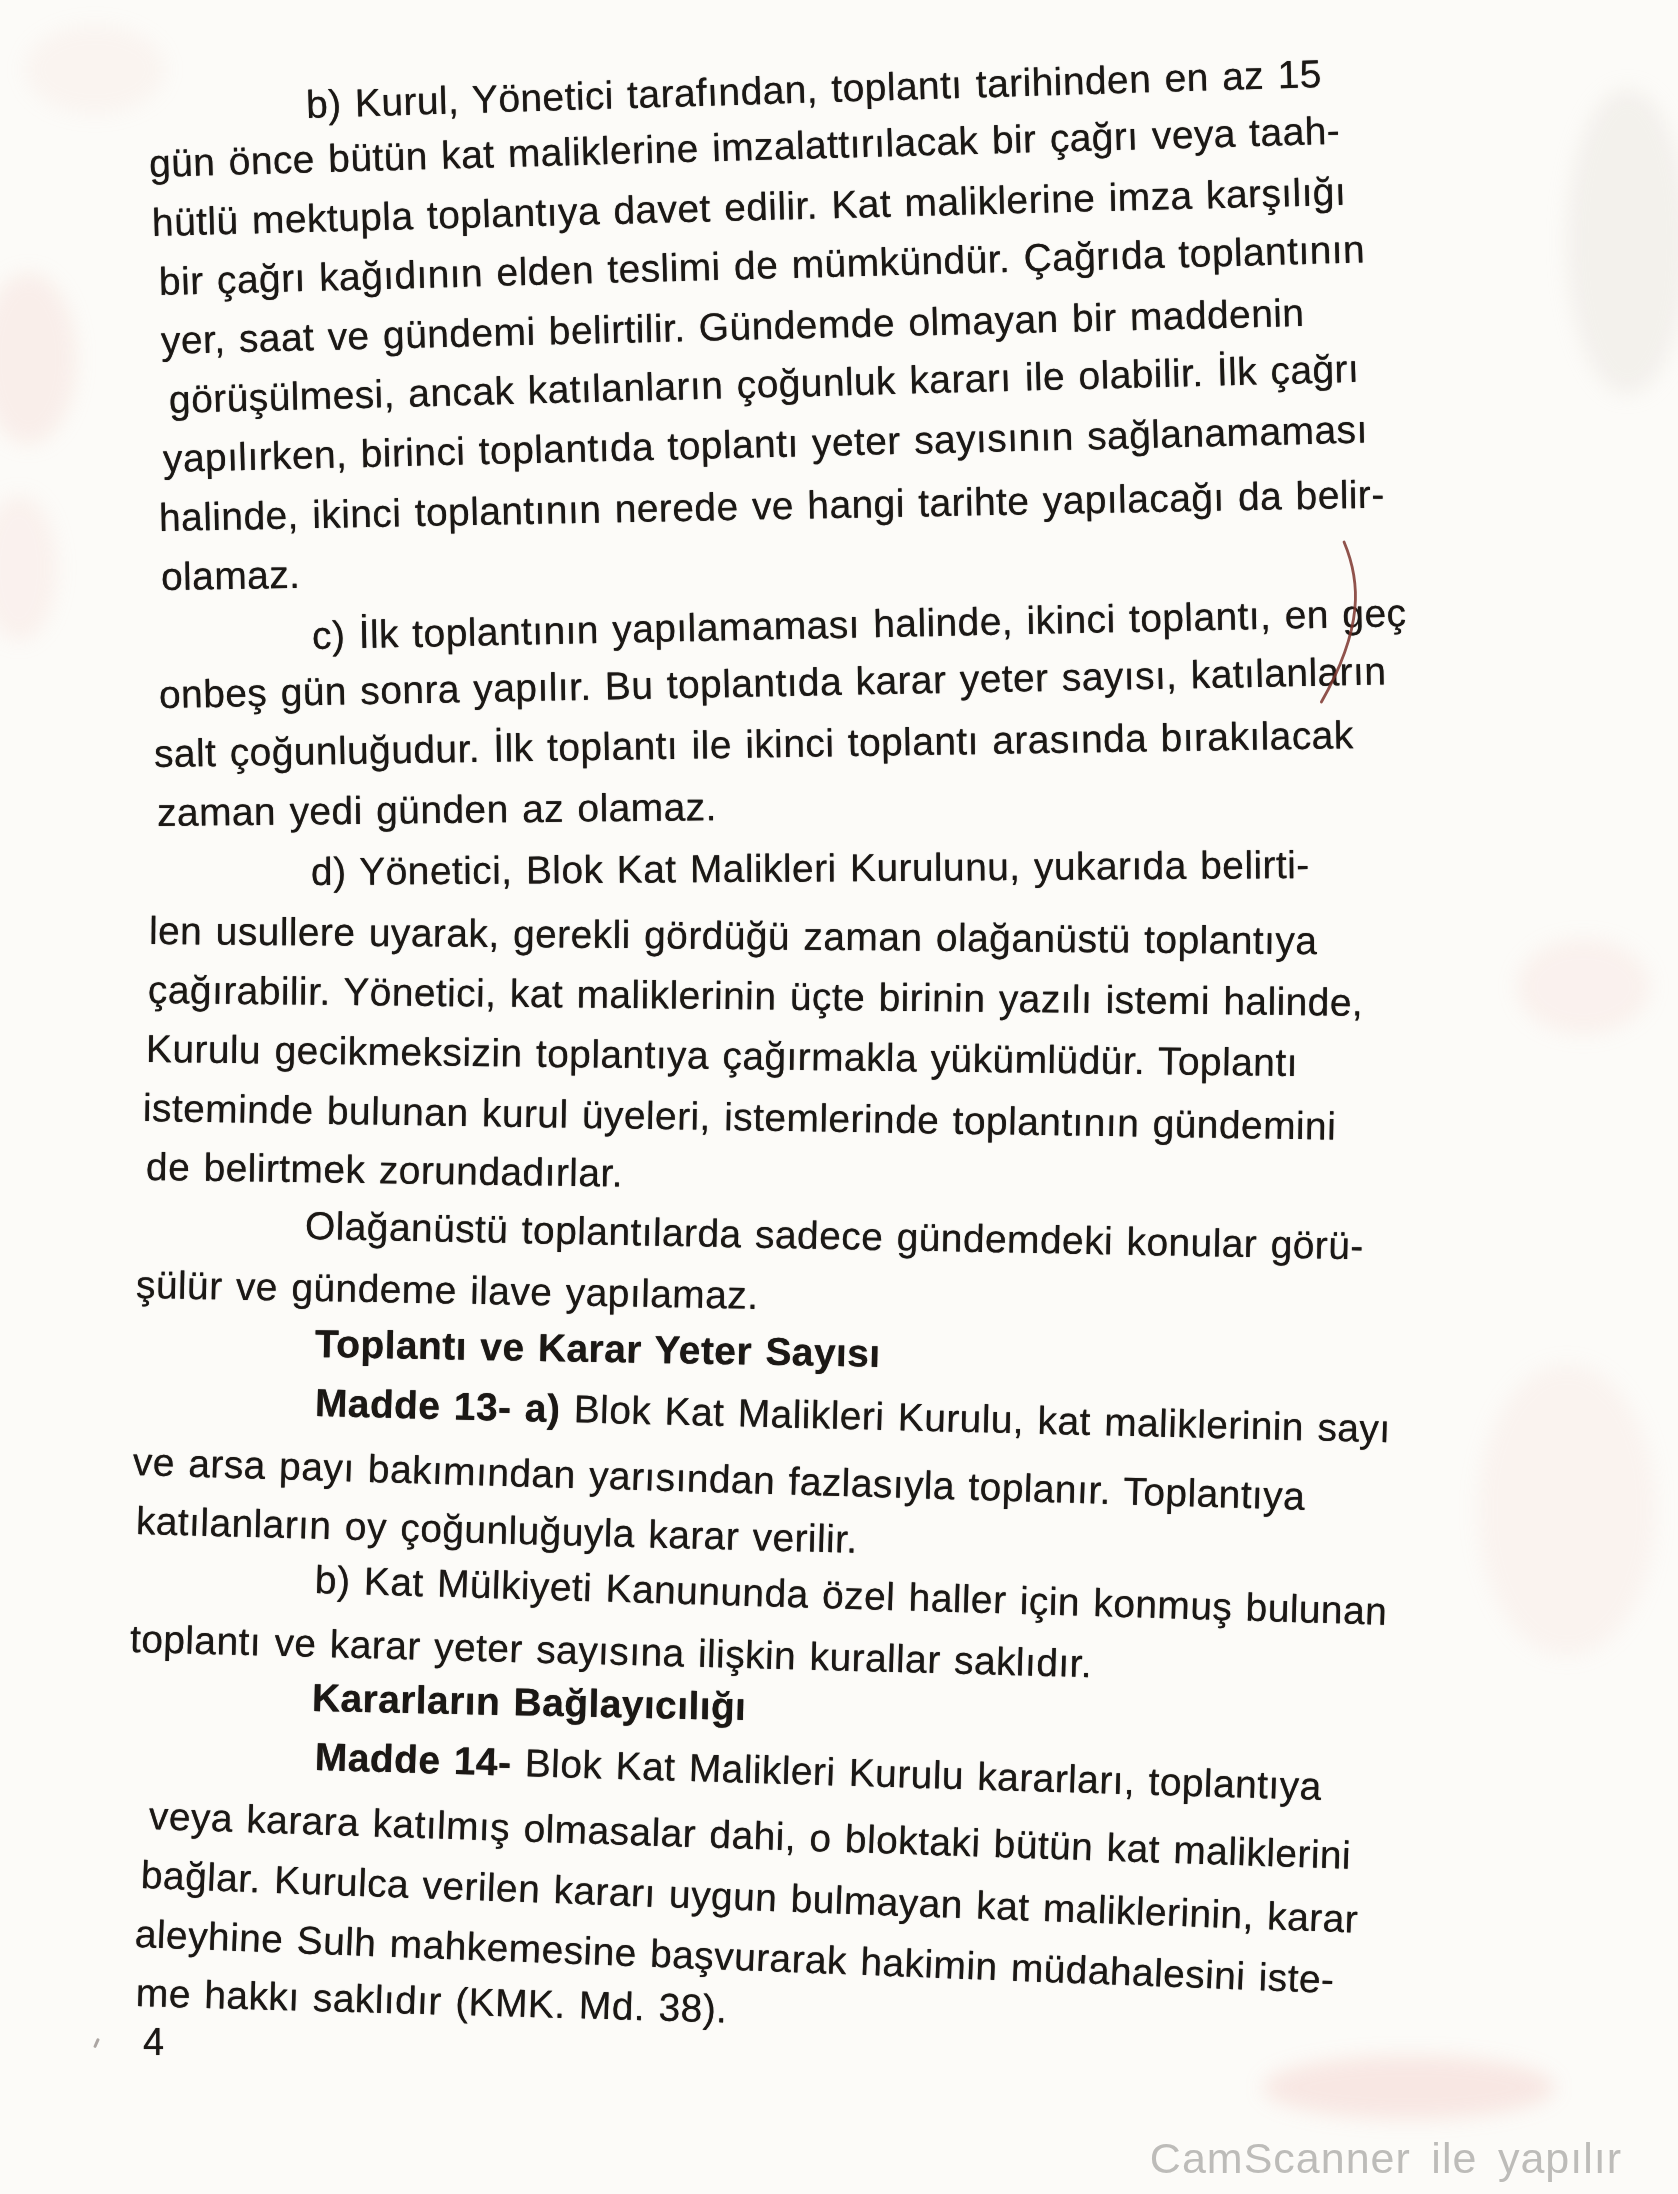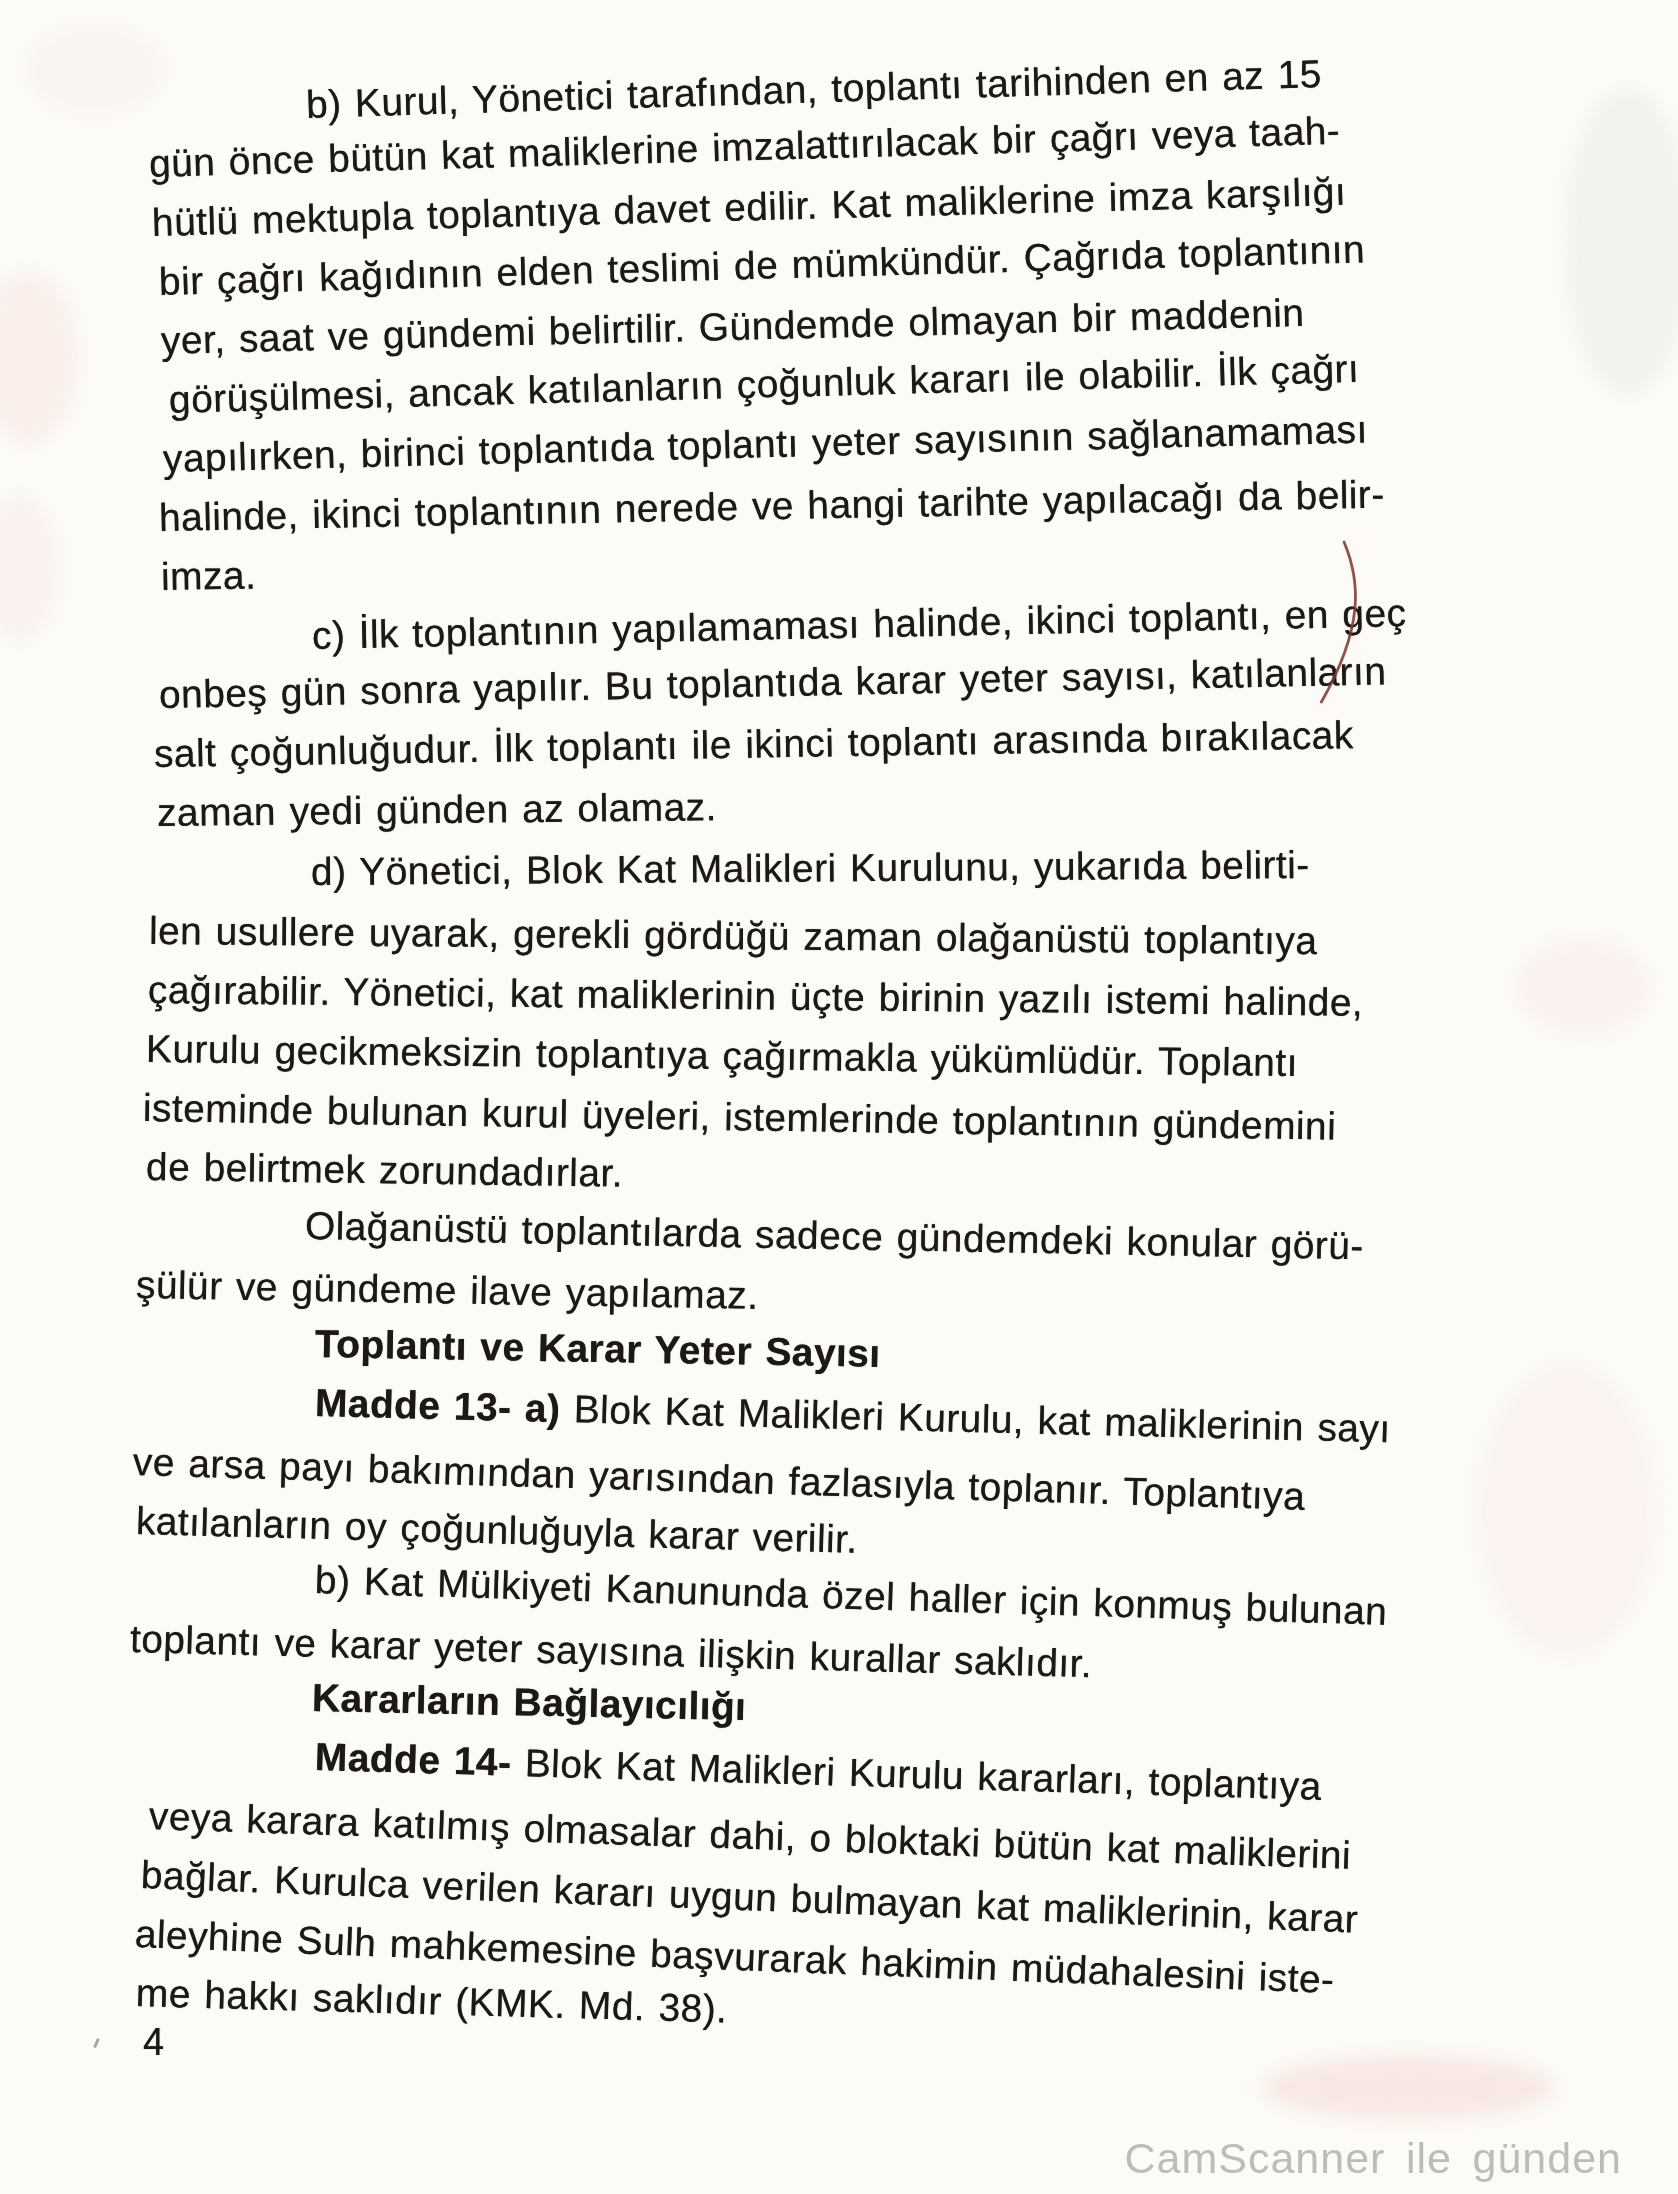--- a/index.html
+++ b/index.html
@@ -63,21 +63,21 @@
 
   <div class="textblock">
     <div class="line" style="--ml:306px;--rot:-1.75deg"><span>b) Kurul, Yönetici tarafından, toplantı tarihinden en az 15</span></div>
     <div class="line" style="--ml:149px;--rot:-1.6deg"><span>gün önce bütün kat maliklerine imzalattırılacak bir çağrı veya taah-</span></div>
     <div class="line" style="--ml:152px;--rot:-1.5deg"><span>hütlü mektupla toplantıya davet edilir. Kat maliklerine imza karşılığı</span></div>
     <div class="line" style="--ml:159px;--rot:-1.55deg"><span>bir çağrı kağıdının elden teslimi de mümkündür. Çağrıda toplantının</span></div>
     <div class="line" style="--ml:161px;--rot:-1.4deg"><span>yer, saat ve gündemi belirtilir. Gündemde olmayan bir maddenin</span></div>
     <div class="line" style="--ml:169px;--rot:-1.5deg"><span>görüşülmesi, ancak katılanların çoğunluk kararı ile olabilir. İlk çağrı</span></div>
     <div class="line" style="--ml:163px;--rot:-1.4deg"><span>yapılırken, birinci toplantıda toplantı yeter sayısının sağlanamaması</span></div>
     <div class="line" style="--ml:159px;--rot:-1.1deg"><span>halinde, ikinci toplantının nerede ve hangi tarihte yapılacağı da belir-</span></div>
-    <div class="line" style="--ml:161px;--rot:-0.9deg"><span>imza.</span></div>
+    <div class="line" style="--ml:161px;--rot:-0.9deg"><span>olamaz.</span></div>
     <div class="line" style="--ml:312px;--rot:-1.2deg"><span>c) İlk toplantının yapılamaması halinde, ikinci toplantı, en geç</span></div>
     <div class="line" style="--ml:159px;--rot:-1.1deg"><span>onbeş gün sonra yapılır. Bu toplantıda karar yeter sayısı, katılanların</span></div>
     <div class="line" style="--ml:154px;--rot:-0.9deg"><span>salt çoğunluğudur. İlk toplantı ile ikinci toplantı arasında bırakılacak</span></div>
     <div class="line" style="--ml:157px;--rot:-0.6deg"><span>zaman yedi günden az olamaz.</span></div>
     <div class="line" style="--ml:311px;--rot:-0.4deg"><span>d) Yönetici, Blok Kat Malikleri Kurulunu, yukarıda belirti-</span></div>
     <div class="line" style="--ml:149px;--rot:0.5deg"><span>len usullere uyarak, gerekli gördüğü zaman olağanüstü toplantıya</span></div>
     <div class="line" style="--ml:148px;--rot:0.6deg"><span>çağırabilir. Yönetici, kat maliklerinin üçte birinin yazılı istemi halinde,</span></div>
     <div class="line" style="--ml:146px;--rot:0.7deg"><span>Kurulu gecikmeksizin toplantıya çağırmakla yükümlüdür. Toplantı</span></div>
     <div class="line" style="--ml:143px;--rot:0.9deg"><span>isteminde bulunan kurul üyeleri, istemlerinde toplantının gündemini</span></div>
     <div class="line" style="--ml:146px;--rot:0.8deg"><span>de belirtmek zorundadırlar.</span></div>
@@ -98,16 +98,16 @@
   </div>
 
   <svg class="pen-mark" viewBox="0 0 100 262" xmlns="http://www.w3.org/2000/svg">
     <path d="M 62 4 C 88 66 94 138 26 258" fill="none" stroke="#7c352e" stroke-width="4.5" stroke-linecap="round" opacity="0.85"></path>
   </svg>
 
   <div class="stray-mark"></div>
 
   <div class="page-number">4</div>
 
-  <div class="watermark">CamScanner ile günden</div>
+  <div class="watermark">CamScanner ile yapılır</div>
 
 </div>
 
 
 </body></html>

